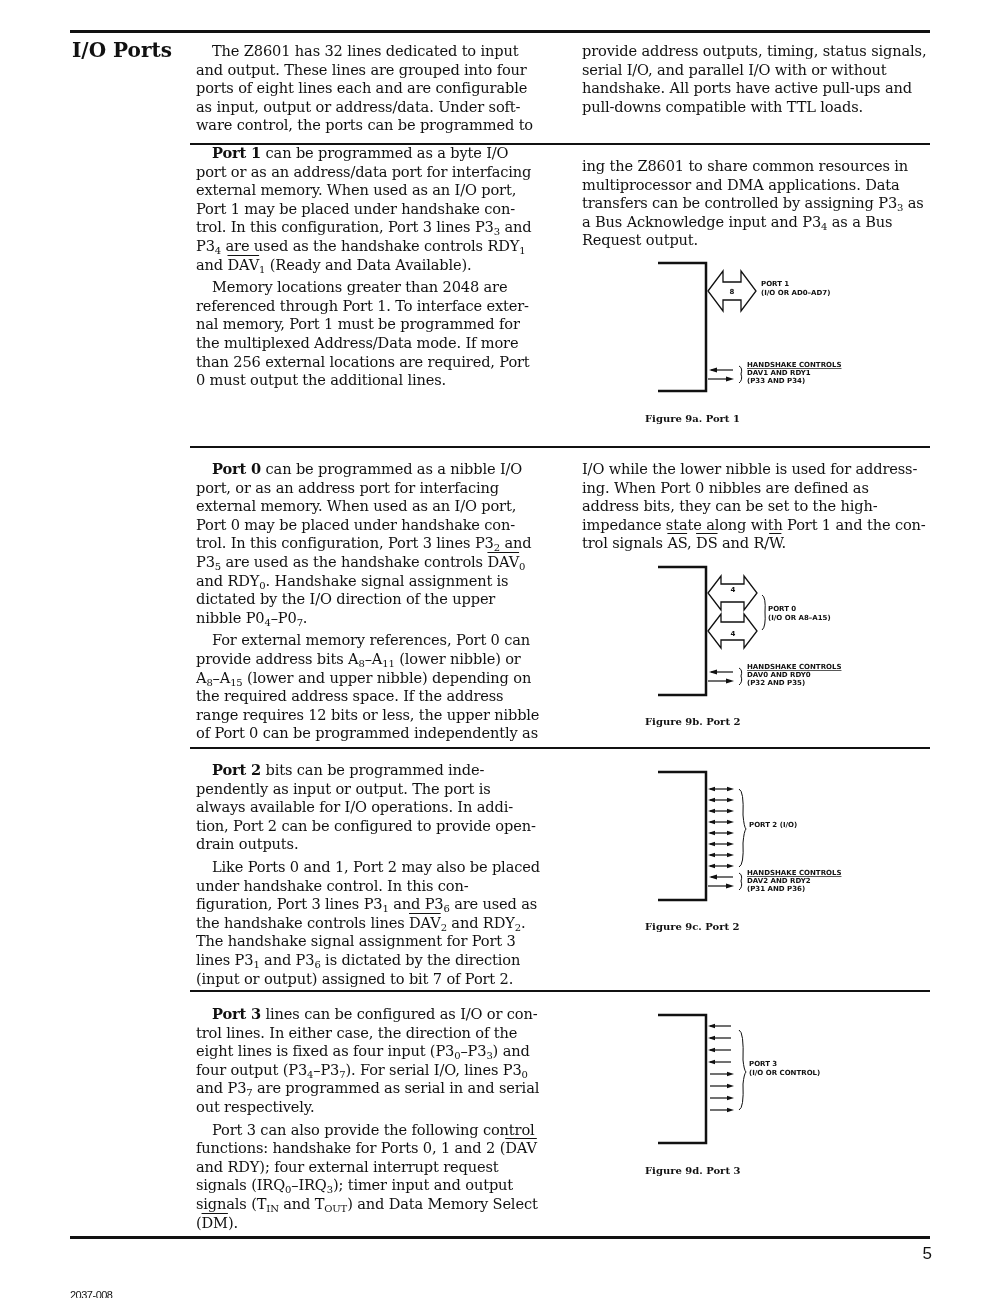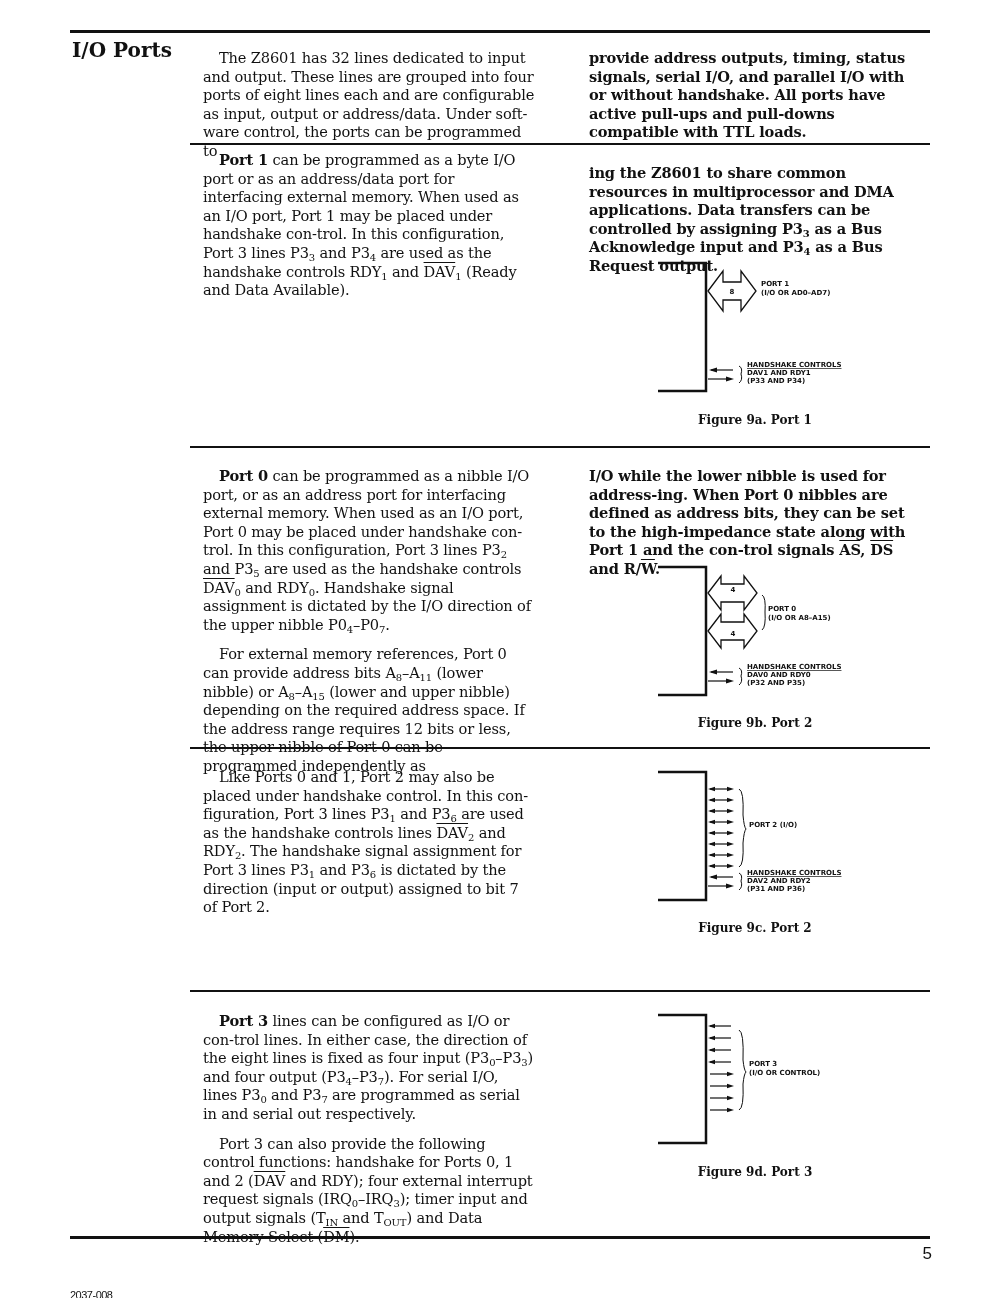--- a/index.html
+++ b/index.html
@@ -5,32 +5,32 @@
   html, body { margin: 0; padding: 0; background: #ffffff; }
   body { width: 1008px; height: 1298px; position: relative; overflow: hidden;
          font-family: "DejaVu Serif", serif; color: #111; }
   .rule { position: absolute; background: #111; }
   .top-rule { left: 70px; top: 30px; width: 860px; height: 3px; }
   .sec-rule { left: 190px; width: 740px; height: 2px; }
   .bottom-rule { left: 70px; top: 1236px; width: 860px; height: 3px; }
   .side-heading { position: absolute; left: 72px; top: 38px;
                   font-family: "DejaVu Serif", serif; font-weight: bold; font-size: 20px; }
   .col { position: absolute; font-size: 14.6px; line-height: 18.6px; letter-spacing: -0.15px; }
-  .col p { margin: 11px; text-indent: 16px; }
+  .col p { margin: 4px; text-indent: 16px; }
   .col p.noindent { text-indent: 0; }
   .left { left: 192px; width: 355px; }
-  .right { left: 578px; width: 355px; font-weight: bold; }
+  .right { left: 578px; width: 355px; }
   .b { font-weight: bold; }
   sub { font-size: 10px; vertical-align: -3px; line-height: 0; }
   .ov { text-decoration: overline; }
   .fig { position: absolute; }
   .fig svg { display: block; }
   .fig text { font-family: "DejaVu Sans", sans-serif; font-weight: bold; fill: #111; }
   .caption { position: absolute; font-family: "DejaVu Serif", serif; font-weight: bold;
-             font-size: 12px; text-align: center; width: 220px; }
+             font-size: 10px; text-align: left; width: 220px; }
   .footer-code { position: absolute; left: 70px; top: 1242px; font-family: "Liberation Sans", sans-serif;
                  font-size: 11px; letter-spacing: -0.5px; margin-top: 47px; }
   .page-num { position: absolute; right: 76px; top: 1244px; font-family: "Liberation Sans", sans-serif;
               font-size: 17px; }
 </style>
 </head>
 <body>
 
 <div class="rule top-rule"></div>
 <div class="rule sec-rule" style="top:143px"></div>
@@ -43,20 +43,21 @@
 
 <div class="col left" style="top:38px">
   <p>The Z8601 has 32 lines dedicated to input and output. These lines are grouped into four ports of eight lines each and are configurable as input, output or address/data. Under soft-ware control, the ports can be programmed to</p>
 </div>
 <div class="col right" style="top:38px">
   <p class="noindent">provide address outputs, timing, status signals, serial I/O, and parallel I/O with or without handshake. All ports have active pull-ups and pull-downs compatible with TTL loads.</p>
 </div>
 
 <div class="col left" style="top:140px">
   <p><span class="b">Port 1</span><span> can be programmed as a byte I/O port or as an address/data port for interfacing external memory. When used as an I/O port, Port 1 may be placed under handshake con-trol. In this configuration, Port 3 lines P3</span><sub>3</sub><span> and P3</span><sub>4</sub><span> are used as the handshake controls RDY</span><sub>1</sub><span> and </span><span class="ov">DAV</span><sub>1</sub><span> (Ready and Data Available).</span></p>
+  <p>Memory locations greater than 2048 are referenced through Port 1. To interface exter-nal memory, Port 1 must be programmed for the multiplexed Address/Data mode. If more than 256 external locations are required, Port 0 must output the additional lines.</p>
 </div>
 <div class="col right" style="top:153px">
   <p class="noindent"><span>ing the Z8601 to share common resources in multiprocessor and DMA applications. Data transfers can be controlled by assigning P3</span><sub>3</sub><span> as a Bus Acknowledge input and P3</span><sub>4</sub><span> as a Bus Request output.</span></p>
 </div>
 
 <div class="fig" style="left:655px; top:258px">
   <svg width="230" height="140" viewBox="0 0 230 140">
     <polyline points="3,5 51,5 51,133 3,133" fill="none" stroke="#111" stroke-width="2.5"></polyline>
     <path d="M53,33 L68,13 L68,24 L86,24 L86,13 L101,33 L86,53 L86,42 L68,42 L68,53 Z" fill="#fff" stroke="#111" stroke-width="1.3"></path>
     <text x="77" y="36" font-size="7" text-anchor="middle">8</text>
@@ -98,20 +99,21 @@
     <polygon points="79,119 71,116.5 71,121.5" fill="#111"></polygon>
     <path d="M84,106 Q88,108 86,114 Q88,120 84,123" fill="none" stroke="#111" stroke-width="1"></path>
     <text x="92" y="107" font-size="7" text-decoration="underline">HANDSHAKE CONTROLS</text>
     <text x="92" y="115" font-size="7">DAV0 AND RDY0</text>
     <text x="92" y="123" font-size="7">(P32 AND P35)</text>
   </svg>
 </div>
 <div class="caption" style="left:645px; top:716px">Figure 9b.  Port 2</div>
 
 <div class="col left" style="top:757px">
+  <p><span class="b">Port 2</span><span> bits can be programmed inde-pendently as input or output. The port is always available for I/O operations. In addi-tion, Port 2 can be configured to provide open-drain outputs.</span></p>
   <p><span>Like Ports 0 and 1, Port 2 may also be placed under handshake control. In this con-figuration, Port 3 lines P3</span><sub>1</sub><span> and P3</span><sub>6</sub><span> are used as the handshake controls lines </span><span class="ov">DAV</span><sub>2</sub><span> and RDY</span><sub>2</sub><span>. The handshake signal assignment for Port 3 lines P3</span><sub>1</sub><span> and P3</span><sub>6</sub><span> is dictated by the direction (input or output) assigned to bit 7 of Port 2.</span></p>
 </div>
 
 <div class="fig" style="left:655px; top:767px">
   <svg width="230" height="140" viewBox="0 0 230 140" id="fig9c">
     <polyline points="3,5 51,5 51,133 3,133" fill="none" stroke="#111" stroke-width="2.5"></polyline>
     <g id="fig9c-lines">
         <g>
           <line x1="55" y1="22" x2="76" y2="22" stroke="#111" stroke-width="1.2"></line>
           <polygon points="53,22 60,19.7 60,24.3" fill="#111"></polygon>

